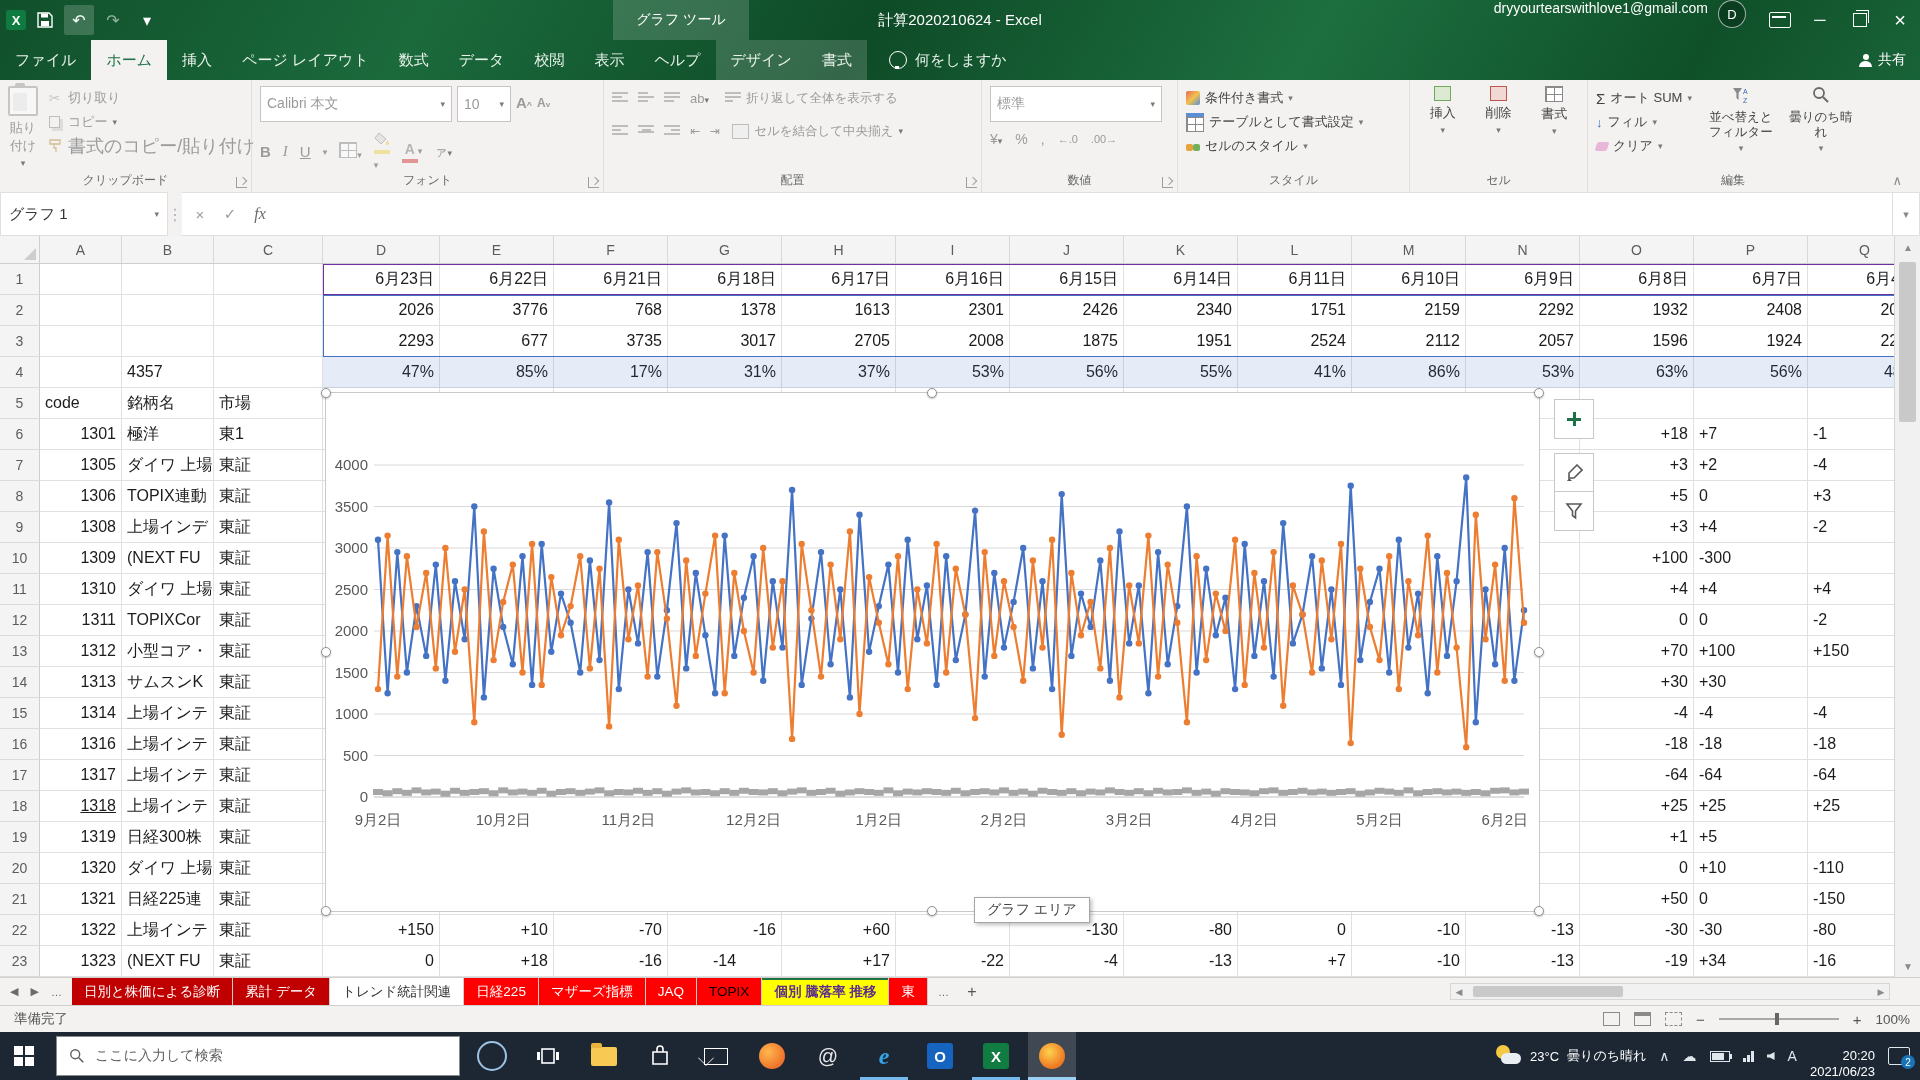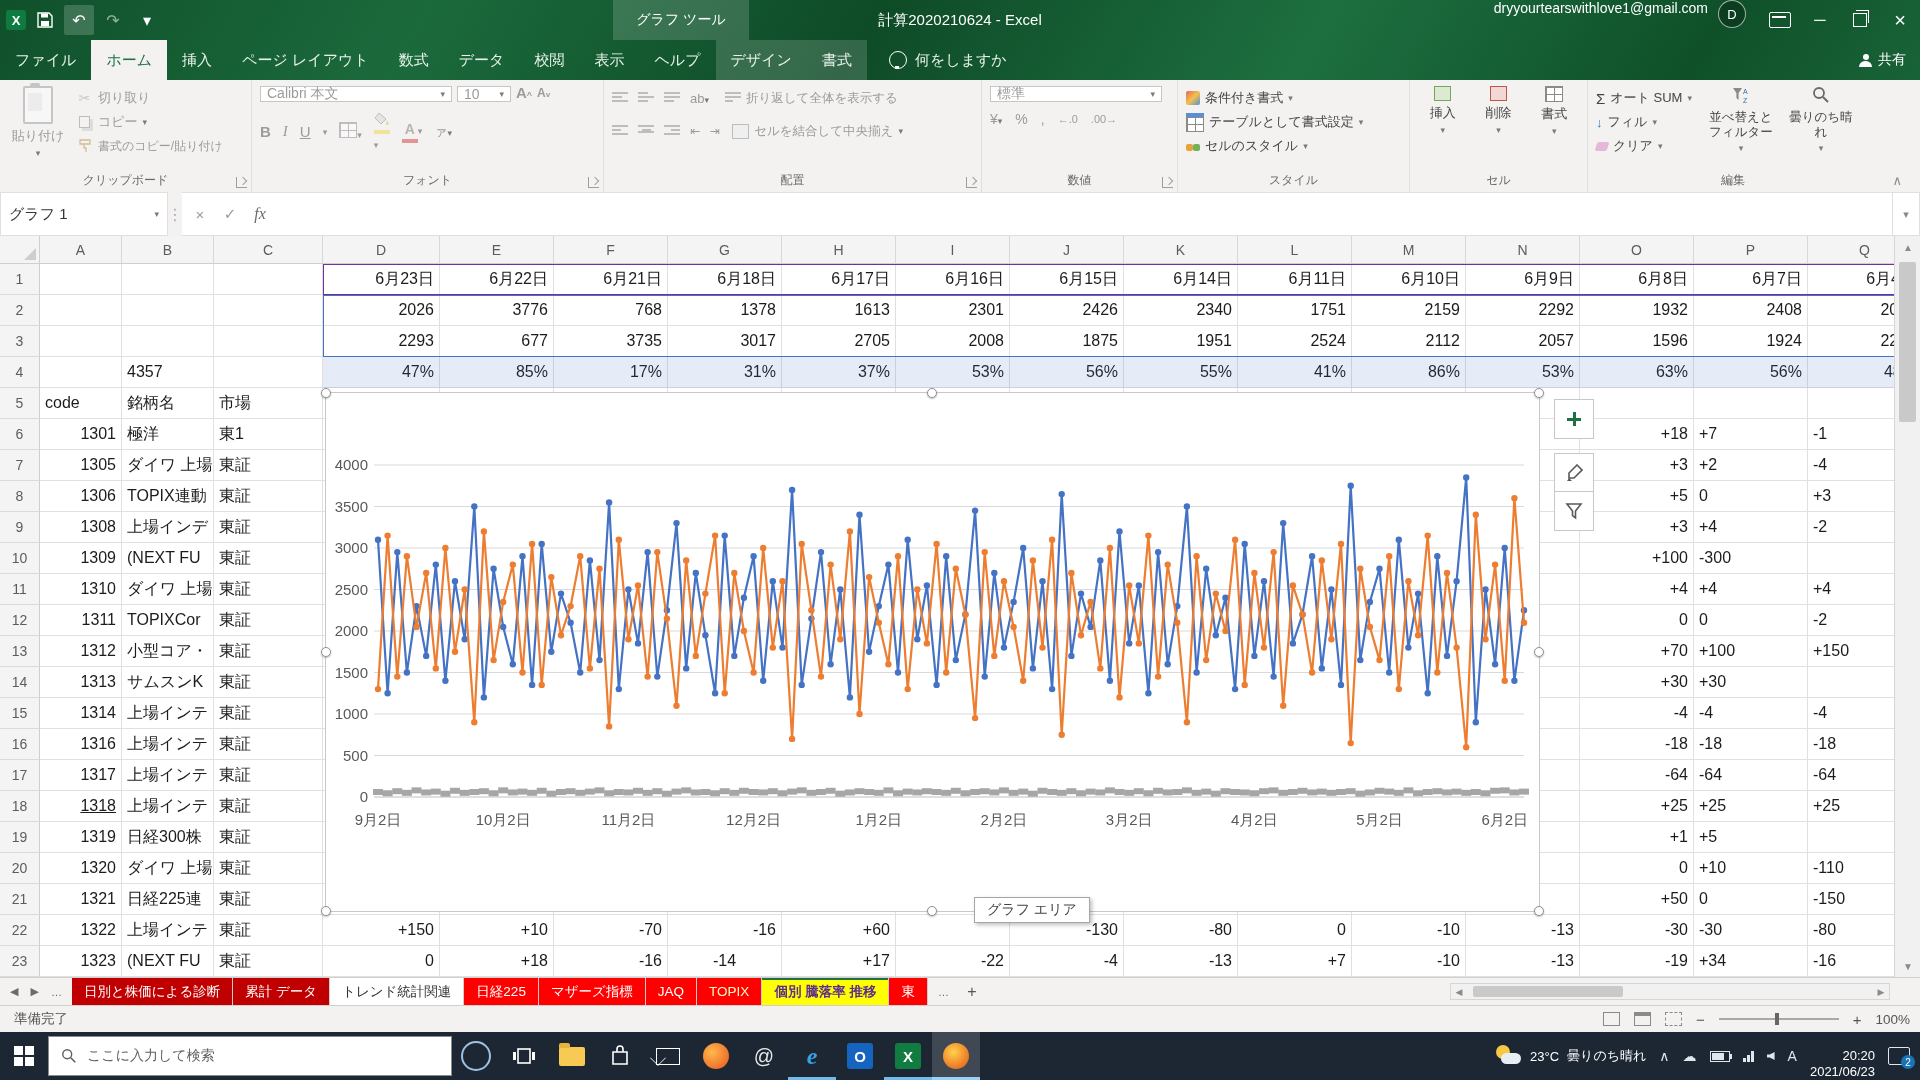--- a/index.html
+++ b/index.html
@@ -43,21 +43,21 @@
   #ribbon{position:absolute;left:0;top:80px;width:100%;height:112px;background:#f3f2f1;border-bottom:1px solid #d2d0ce;display:flex;}
   .rgroup{position:relative;border-right:1px solid #e1dfdd;padding:6px 8px 20px 8px;box-sizing:border-box;}
   .rlabel{position:absolute;left:0;right:0;bottom:3px;text-align:center;font-size:12px;color:#696969;}
   .launcher{position:absolute;right:4px;bottom:4px;width:10px;height:10px;border-left:1px solid #8a8a8a;border-bottom:1px solid #8a8a8a;opacity:.8;}
   .launcher:after{content:"";position:absolute;right:1px;top:1px;width:5px;height:5px;border-right:1px solid #8a8a8a;border-top:1px solid #8a8a8a;transform:rotate(45deg);}
   .dis{color:#9b9b9b !important;}
   .dimico{opacity:.5;}
   .bigbtn{display:flex;flex-direction:column;align-items:center;justify-content:flex-start;gap:3px;width:60px;height:82px;font-size:13px;color:#444;text-align:center;}
   .smallrow{display:flex;align-items:center;gap:5px;height:24px;font-size:13px;color:#444;white-space:nowrap;}
   .caret{font-size:9px;color:#7a7a7a;}
-  .combo{display:flex;align-items:center;justify-content:space-between;background:#fff;border:1px solid #c8c6c4;height:16px;padding:0 6px;font-size:14px;box-sizing:border-box;}
+  .combo{display:flex;align-items:center;justify-content:space-between;background:#fff;border:1px solid #c8c6c4;height:36px;padding:0 6px;font-size:14px;box-sizing:border-box;}
   .ico16{width:17px;height:17px;display:inline-flex;align-items:center;justify-content:center;font-size:14px;}
   .alico{width:16px;height:12px;display:inline-block;}
   .alico i{display:block;height:2px;background:#8a8a8a;margin-bottom:2px;}
   .clipico{width:26px;height:34px;border:2px solid #9a9a9a;border-radius:2px;position:relative;background:#fdfdfd;}
   .clipico:before{content:"";position:absolute;left:5px;top:-5px;width:10px;height:5px;background:#9a9a9a;border-radius:2px;}
   .clipico:after{content:"";position:absolute;left:3px;top:5px;width:14px;height:18px;background:#e8e8e8;}
   .sq{display:inline-block;width:14px;height:14px;border-radius:2px;}
   .stylico{width:17px;height:15px;border:1px solid #8a8a8a;display:inline-block;box-sizing:border-box;}
   .gridico{width:16px;height:14px;display:inline-block;
     background:linear-gradient(#8a8a8a 1px,transparent 1px),linear-gradient(90deg,#8a8a8a 1px,transparent 1px),#fff;
@@ -127,21 +127,21 @@
   .st-left{margin-left:14px;}
   .st-right{position:absolute;right:10px;display:flex;align-items:center;gap:14px;}
   .viewico{width:17px;height:14px;border:1px solid #8a8a8a;display:inline-block;box-sizing:border-box;}
   .viewico.pl{border-top-width:4px;}
   .viewico.pb{border-style:dashed;}
   .zoomtrack{width:120px;height:2px;background:#a8a8a8;position:relative;}
   .zoomthumb{position:absolute;left:56px;top:-5px;width:4px;height:12px;background:#666;}
   .zsign{font-size:15px;color:#555;}
 
   
-  #taskbar{position:absolute;left:0;top:1032px;width:100%;height:48px;background:#1c2733;display:flex;align-items:center;z-index:50;color:#fff;}
+  #taskbar{position:absolute;left:0;top:1032px;width:100%;height:48px;background:#1c2733;display:flex;align-items:center;z-index:50;color:#fff;gap:8px;}
   .tk-start{width:48px;height:48px;display:flex;align-items:center;justify-content:center;}
   .tk-search{width:404px;height:40px;background:#fff;border:1px solid #8a8a8a;display:flex;align-items:center;gap:10px;padding:0 12px;box-sizing:border-box;color:#5f5f5f;font-size:14px;}
   .tk-ico{width:48px;height:48px;display:flex;align-items:center;justify-content:center;position:relative;}
   .tk-ico.open{box-shadow:inset 0 -3px 0 #76b9ed;}
   .tk-ico.focus{background:rgba(255,255,255,.16);box-shadow:inset 0 -3px 0 #9ad1f5;}
   .tile{width:26px;height:26px;border-radius:3px;display:flex;align-items:center;justify-content:center;font-weight:bold;}
   .folder{width:26px;height:19px;background:#f8c953;border-radius:2px;position:relative;}
   .folder:before{content:"";position:absolute;left:0;top:-4px;width:11px;height:5px;background:#e8b43e;border-radius:2px 2px 0 0;}
   .envelope{width:24px;height:17px;border:1.5px solid #fff;position:relative;box-sizing:border-box;}
   .envelope:after{content:"";position:absolute;left:1px;top:1px;width:17px;height:17px;border-right:1.5px solid #fff;border-bottom:1.5px solid #fff;transform:rotate(45deg) scale(.62);transform-origin:top left;}
@@ -247,21 +247,21 @@
               <span>コピー</span>
               <span class="caret">▾</span>
             </div>
           <div class="smallrow dis">
               <span class="ico16 dimico">
                 <svg width="14" height="14" viewBox="0 0 14 14">
                   <path d="M2 1h10v4H2z" fill="none" stroke="#b48a3c" stroke-width="1.3"></path>
                   <path d="M6 5v4h2v4" fill="none" stroke="#b48a3c" stroke-width="1.3"></path>
                 </svg>
               </span>
-              <span style="font-size:12px">書式のコピー/貼り付け</span>
+              <span style="font-size:18px">書式のコピー/貼り付け</span>
             </div>
         </div>
       </div>
       <div class="rlabel">クリップボード</div>
       <div class="launcher"></div>
     </div>
 
     <div class="rgroup" style="width:352px">
       <div style="display:flex;gap:5px;align-items:center;">
         <div class="combo dis" style="width:192px">
@@ -1383,21 +1383,21 @@
       <span>▶</span>
       <span>…</span>
     </div>
     <div id="stabs" style="display:flex;align-items:stretch;">
         <div class="stab" style="background: rgb(192, 0, 0); color: rgb(255, 255, 255);">日別と株価による診断</div>
         <div class="stab" style="background: rgb(192, 0, 0); color: rgb(255, 255, 255);">累計 データ</div>
         <div class="stab" style="background: rgb(255, 255, 255); color: rgb(51, 51, 51);">トレンド統計関連</div>
         <div class="stab" style="background: rgb(255, 0, 0); color: rgb(255, 255, 255);">日経225</div>
         <div class="stab" style="background: rgb(255, 0, 0); color: rgb(255, 255, 255);">マザーズ指標</div>
         <div class="stab" style="background: rgb(255, 0, 0); color: rgb(255, 255, 255);">JAQ</div>
-        <div class="stab" style="background: rgb(255, 0, 0); color: #fef9c3;">TOPIX</div>
+        <div class="stab" style="background: rgb(255, 0, 0); color: #000000;">TOPIX</div>
         <div class="stab active" style="background: rgb(255, 255, 0); color: rgb(91, 45, 142);">個別  騰落率  推移</div>
         <div class="stab" style="background: rgb(255, 0, 0); color: rgb(255, 255, 255);">東</div>
       </div>
     <div class="tnav">
         <span>…</span>
       </div>
     <div class="tadd">+</div>
     <div class="hscroll">
       <span class="hs-ar">◀</span>
       <span class="hs-thumb"></span>

